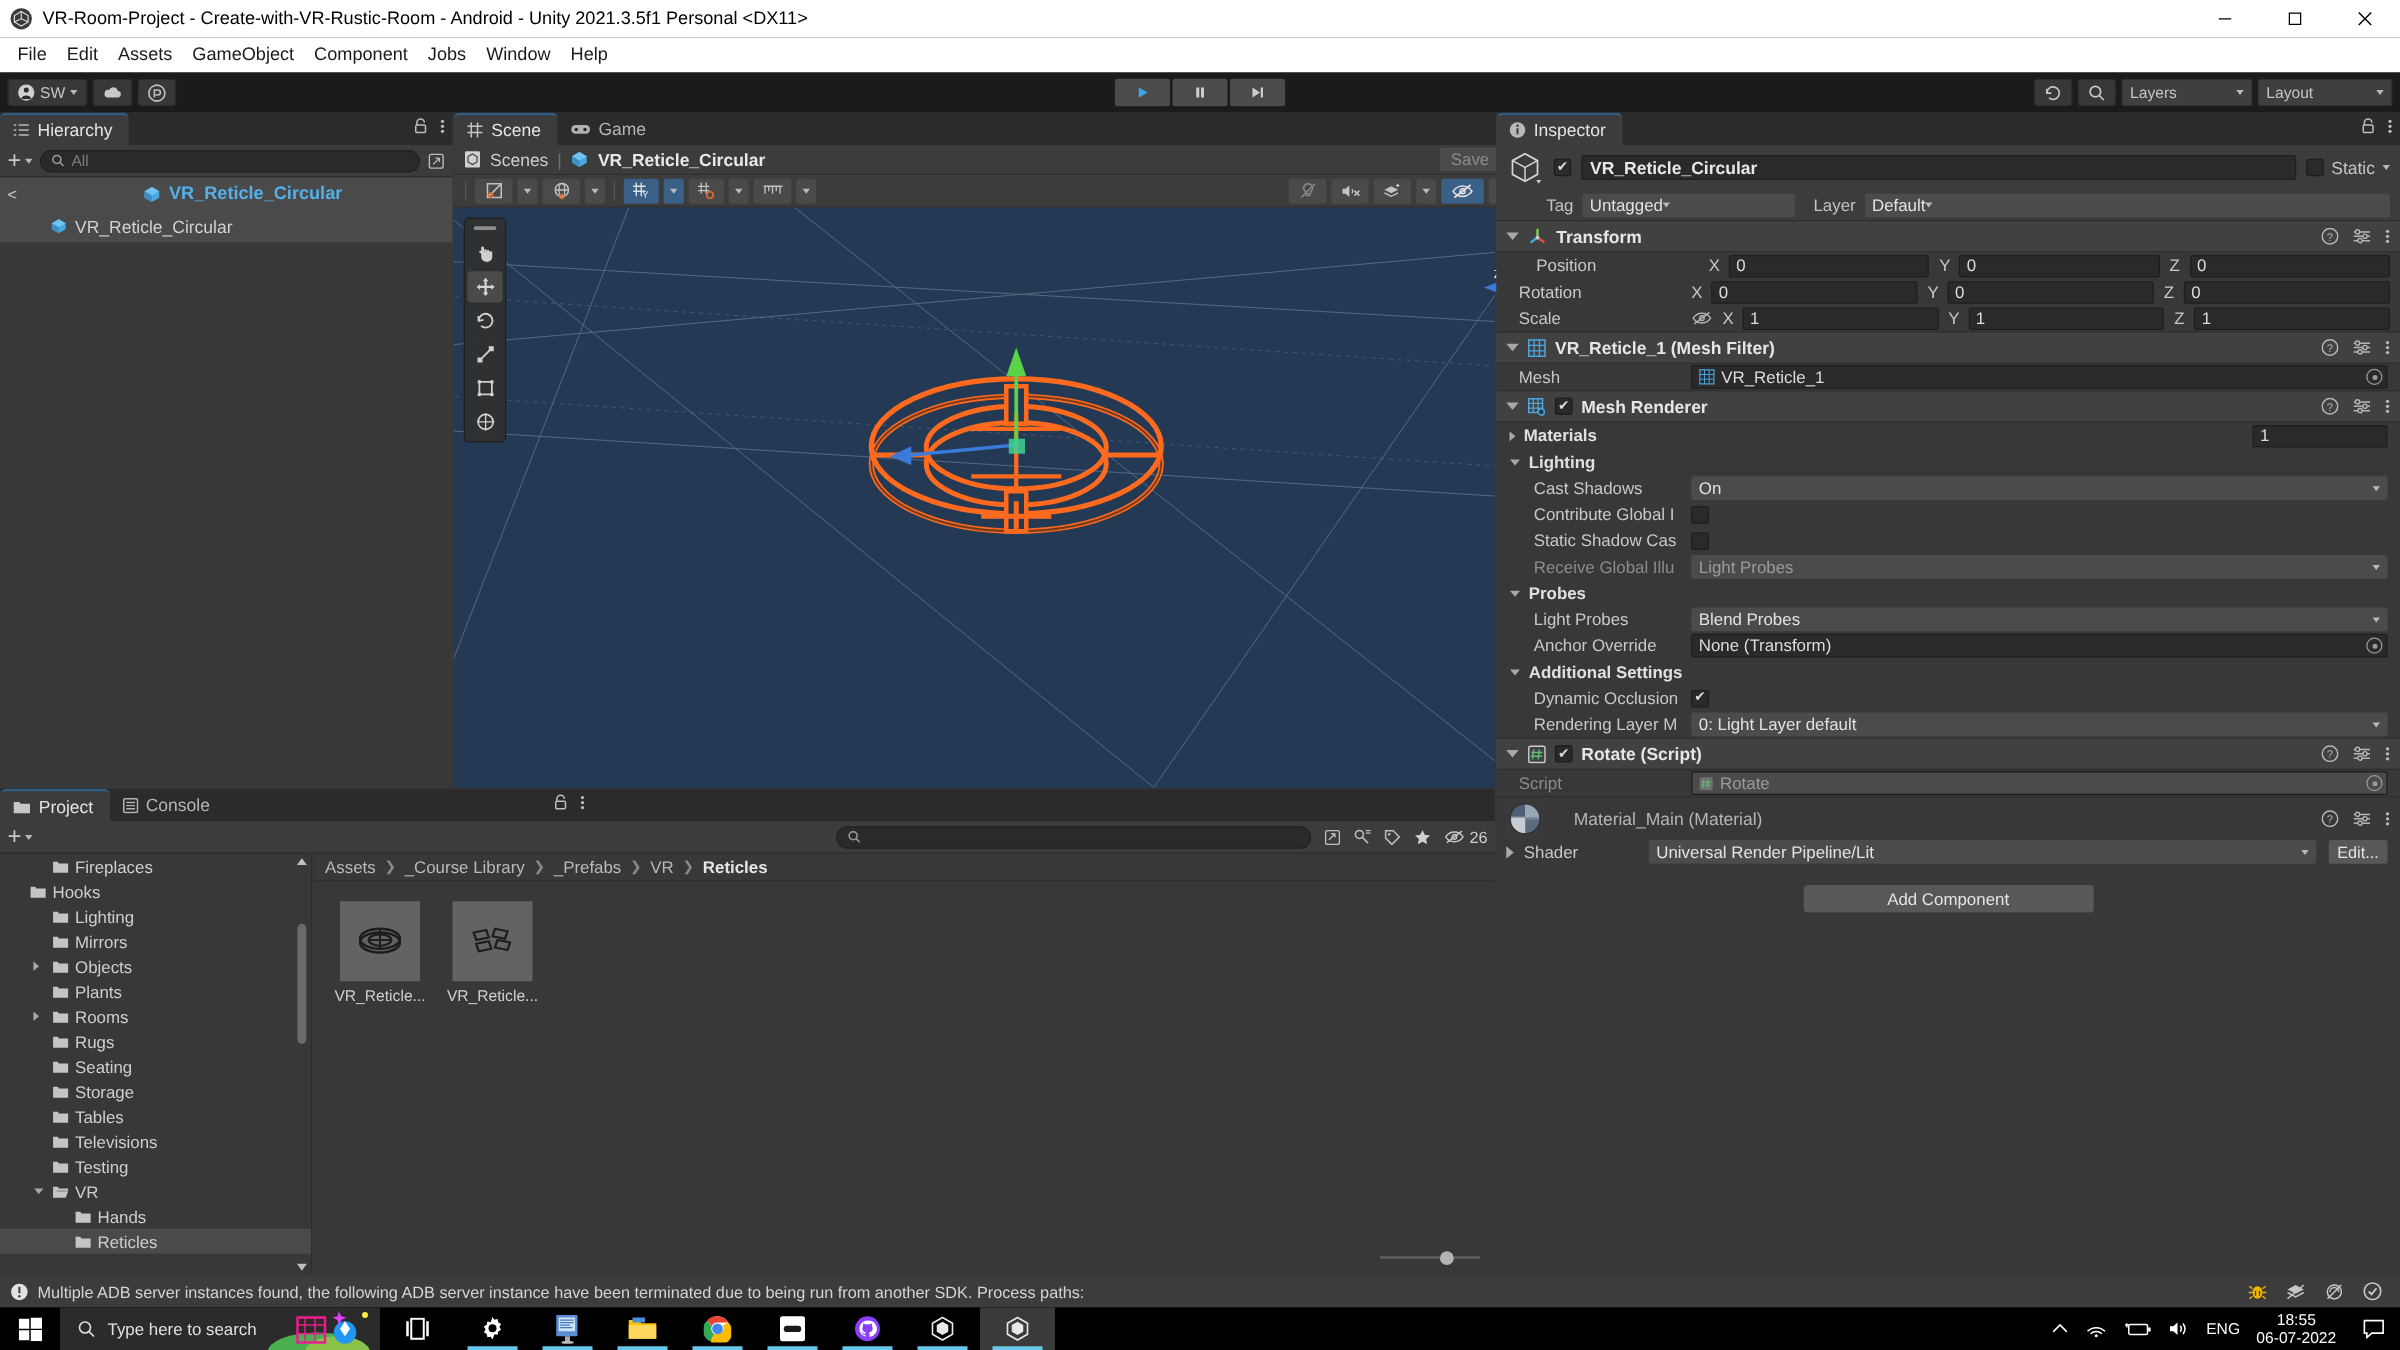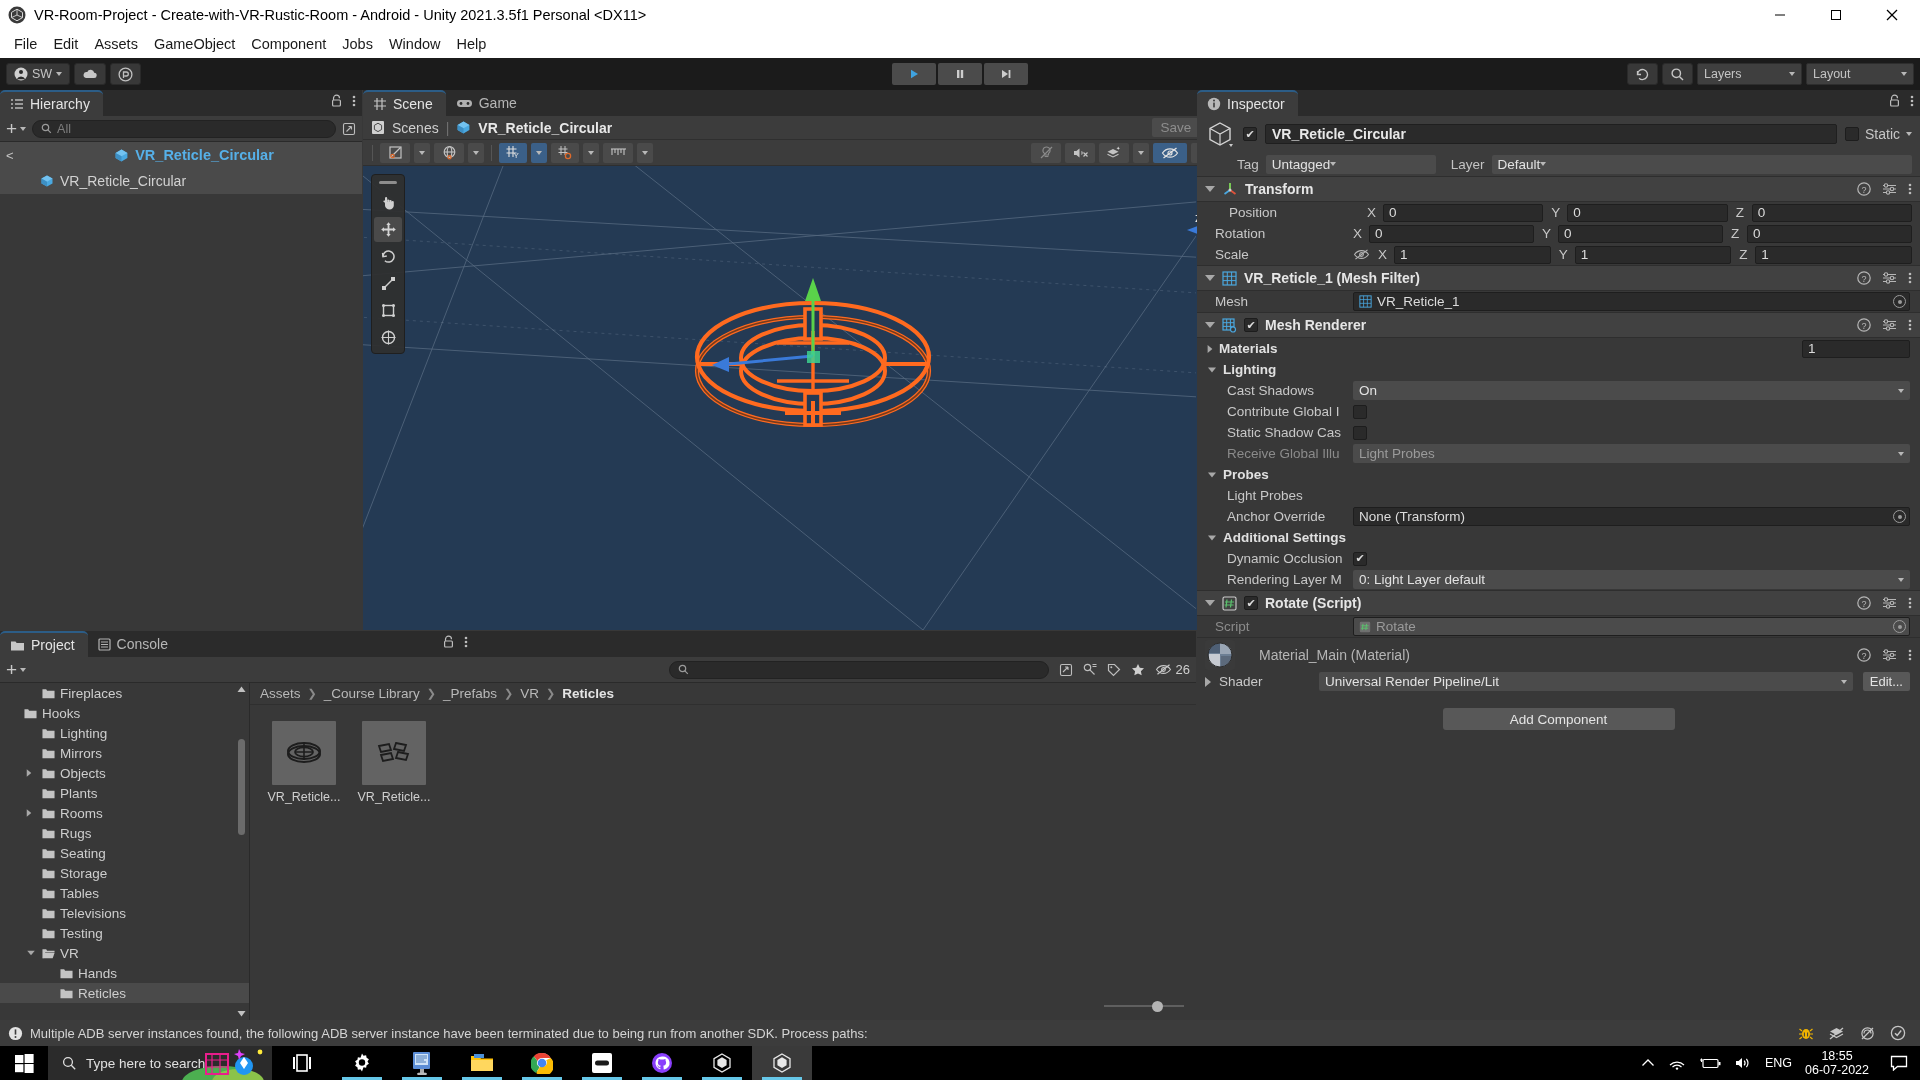--- a/index.html
+++ b/index.html
@@ -332,21 +332,21 @@
   .status-text { font-size: 13px; color: #d4d4d4; white-space: nowrap; }
   .status-icons { margin-left: auto; display: flex; align-items: center; gap: 14px; padding-right: 6px; }
 
   
   .taskbar {
     position: absolute; top: 1046px; left: 0; width: 1920px; height: 34px;
     background: #000000; display: flex; align-items: center;
   }
   .start-btn { width: 48px; height: 34px; display:flex; align-items:center; justify-content:center; }
   .tb-search {
-    width: 224px; height: 34px; background: #2b2b2b; display: flex;
+    width: 256px; height: 34px; background: #2b2b2b; display: flex;
     align-items: center; gap: 9px; padding-left: 14px; position: relative; overflow: hidden;
   }
   .tb-search .ph2 { font-size: 13.5px; color: #e0e0e0; }
   .tb-apps { display: flex; align-items: center; height: 34px; }
   .tb-app {
     width: 60px; height: 34px; display: flex; align-items: center;
     justify-content: center; position: relative;
   }
   .tb-app.active { background: #3a3a3a; }
   .tb-app .under {
@@ -1342,20 +1342,24 @@
               <span>Light Probes</span>
               <span class="caret-dn-sm" style="margin-left: auto;"></span>
             </div>
           </div>
           <div class="grp-row" style="padding-left: 10px;">
             <span class="tri-dn" style="transform: scale(0.8);"></span>
             <span class="grp-title">Probes</span>
           </div>
           <div class="prop-row" style="padding-left: 30px;">
             <span class="prop-label" style="width: 126px;">Light Probes</span>
+            <div class="ddfield">
+              <span>Blend Probes</span>
+              <span class="caret-dn-sm" style="margin-left: auto;"></span>
+            </div>
           </div>
           <div class="prop-row" style="padding-left: 30px; align-items: center;">
             <span class="prop-label" style="width: 126px;">Anchor Override</span>
             <div class="objfield">
               <span>None (Transform)</span>
               <span class="obj-target"></span>
             </div>
           </div>
           <div class="grp-row" style="padding-left: 10px;">
             <span class="tri-dn" style="transform: scale(0.8);"></span>

